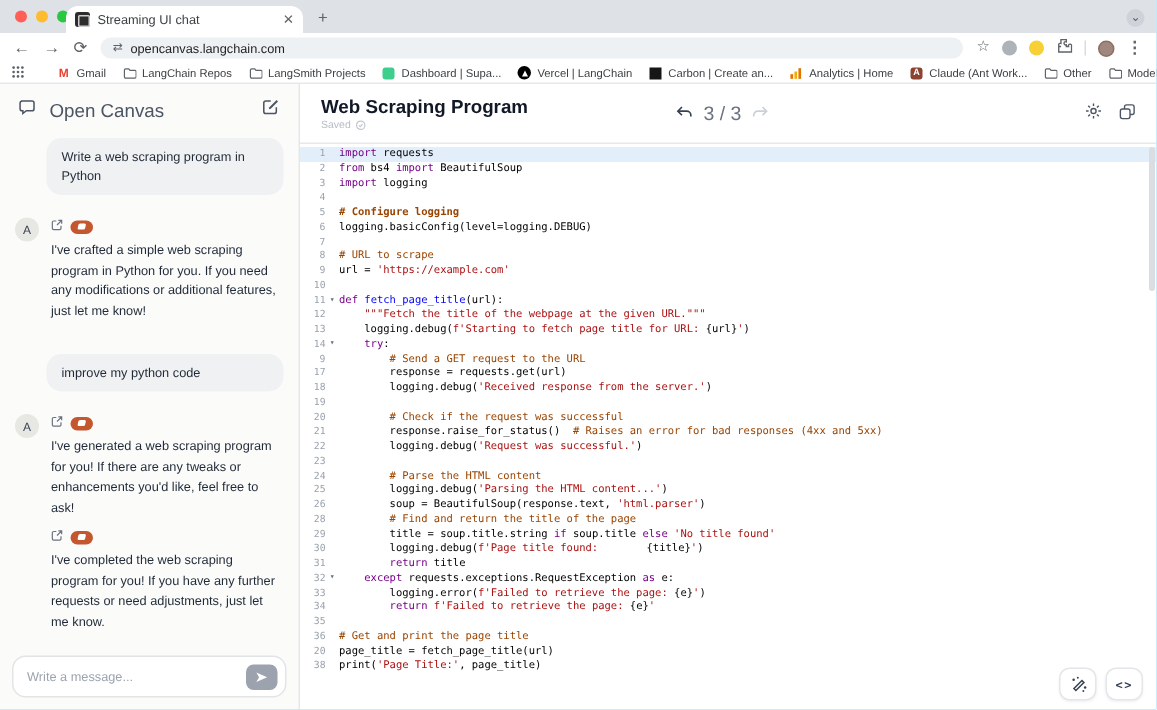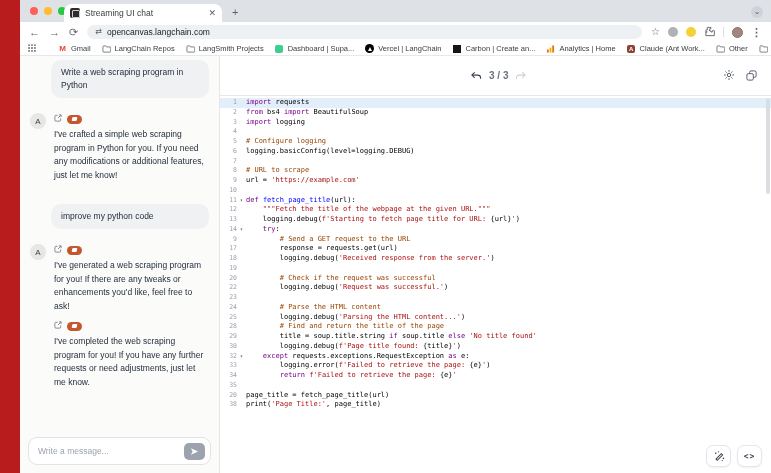--- a/index.html
+++ b/index.html
@@ -1,18 +1,18 @@
 <!DOCTYPE html>
 <html><head>
 <meta charset="utf-8">
 <style>
   * { margin:0; padding:0; box-sizing:border-box; }
   html,body { background:#fff; }
   body { font-family:"Liberation Sans", sans-serif; }
-  .window { position:relative; width:771px; height:473px; overflow:hidden; background:#b91c1c;padding-left:20px; }
+  .window { position:relative; width:771px; height:473px; overflow:hidden; background:#0ea5e9; }
 
   
   .tabstrip { position:relative; height:22px; background:#dee1e6; }
   .traffic { position:absolute; left:10px; top:7px; display:flex; gap:6px; }
   .traffic span { width:8px; height:8px; border-radius:50%; display:block; }
   .t-close{background:#ff5f57}.t-min{background:#febc2e}.t-max{background:#28c840}
   .tab { position:absolute; left:44px; top:4px; width:158px; height:18px; background:#fff;
          border-radius:8px 8px 0 0; display:flex; align-items:center; padding:0 6px; gap:5px; }
   .tab-favicon { width:10px; height:10px; border-radius:2px; background:#2d2d2d; position:relative; flex:none; }
   .tab-favicon:after{content:""; position:absolute; left:2px; top:2px; width:6px; height:6px; border:1px solid #cfcfcf; border-radius:1px;}
@@ -55,21 +55,21 @@
   .composer input { border:none; outline:none; background:transparent; flex:1; font-size:8.5px; color:#374151; font-family:"Liberation Sans",sans-serif; }
   .composer input::placeholder { color:#9ca3af; }
   .send-btn { width:21px; height:17px; border-radius:5px; background:#9ca3af; display:flex; align-items:center; justify-content:center; flex:none; }
 
   .main { flex:1; display:flex; flex-direction:column; background:#fff; min-width:0; }
   .ed-header { height:40px; border-bottom:1px solid #e6e8ea; position:relative; display:flex; align-items:center; padding:0 14px; }
   .ed-titleblock { display:flex; flex-direction:column; gap:2px; }
   .ed-title { font-size:12.5px; font-weight:700; color:#111827; }
   .saved-row { display:flex; align-items:center; gap:3px; font-size:7px; color:#b7bdc6; }
   .history { position:absolute; left:250px; top:0; height:100%; display:flex; align-items:center; gap:7px; }
-  .hist-count { font-size:10px; color:#6b7280;font-weight:bold; }
+  .hist-count { font-size:13px; color:#6b7280; }
   .ed-actions { margin-left:auto; display:flex; align-items:center; gap:11px; }
 
   .code-wrap { flex:1; position:relative; overflow:hidden; padding-top:2px; }
   .code-line { display:flex; align-items:stretch; line-height:9.75px; height:9.75px; font-family:"DejaVu Sans Mono",monospace; font-size:7px; white-space:pre; }
   .code-line.active { background:#e3eefb; }
   .gutter { width:17px; flex:none; text-align:right; color:#9aa2ad; font-size:6.5px; }
   .fold { width:9px; flex:none; text-align:center; color:#6b7280; font-size:5.5px; line-height:9.75px; }
   .ltext { flex:1; }
   .scrollbar { position:absolute; right:1px; top:2px; bottom:2px; width:4px; }
   .scroll-thumb { position:absolute; top:0; right:0; width:4px; height:96px; border-radius:2px; background:#dadde2; }
@@ -212,20 +212,34 @@
             </svg>
           </span>
           <span class="bm-label">Models</span>
         </div>
       </div>
   </div>
 
   <div class="app">
 
     <div class="sidebar">
+      <div class="sb-header">
+        <span>
+          <svg width="13" height="13" viewBox="0 0 14 14">
+              <path d="M2 2.5h8a1.5 1.5 0 0 1 1.5 1.5v4a1.5 1.5 0 0 1-1.5 1.5H6l-2.5 2v-2H3A1.5 1.5 0 0 1 1.5 8V4A1.5 1.5 0 0 1 3 2.5z" fill="none" stroke="#4b5563" stroke-width="1.1"></path>
+            </svg>
+        </span>
+        <span class="sb-title">Open Canvas</span>
+        <span>
+          <svg width="13" height="13" viewBox="0 0 14 14">
+              <path d="M7 2.5H3.5A1.5 1.5 0 0 0 2 4v6a1.5 1.5 0 0 0 1.5 1.5h6A1.5 1.5 0 0 0 11 10V7" fill="none" stroke="#4b5563" stroke-width="1.1"></path>
+              <path d="M11.2 1.8l1 1L7 8l-1.4.4L6 7z" fill="#4b5563"></path>
+            </svg>
+        </span>
+      </div>
       <div class="messages">
           <div class="bubble">Write a web scraping program in Python</div>
           <div class="asst">
             <div class="asst-avatar">A</div>
             <div class="asst-body">
               <div class="meta-row">
                 <span><svg width="8" height="8" viewBox="0 0 9 9">
                     <path d="M4 1.5H2A1 1 0 0 0 1 2.5v4.5A1 1 0 0 0 2 8h4.5a1 1 0 0 0 1-1V5" fill="none" stroke="#6b7280" stroke-width="0.9"></path>
                     <path d="M5.5 1h2.5v2.5M8 1 4.5 4.5" fill="none" stroke="#6b7280" stroke-width="0.9"></path>
                   </svg></span>
@@ -268,20 +282,30 @@
         <span class="send-btn">
           <svg width="9" height="9" viewBox="0 0 10 10">
               <path d="M1 1.5 L9 5 L1 8.5 L3 5 z" fill="#fff"></path>
             </svg>
         </span>
       </div>
     </div>
 
     <div class="main">
       <div class="ed-header">
+        <div class="ed-titleblock">
+          <span class="ed-title">Web Scraping Program</span>
+          <span class="saved-row">
+            <span>Saved</span>
+            <svg width="7" height="7" viewBox="0 0 8 8">
+                <circle cx="4" cy="4" r="3.2" fill="none" stroke="#c3c8cf" stroke-width="0.9"></circle>
+                <path d="M2.6 4.1 L3.6 5 L5.4 3.1" fill="none" stroke="#c3c8cf" stroke-width="0.9"></path>
+              </svg>
+          </span>
+        </div>
         <div class="history">
           <span>
             <svg width="12" height="10" viewBox="0 0 13 11">
                 <path d="M5 1.5 L2 4.5 L5 7.5" fill="none" stroke="#374151" stroke-width="1.2"></path>
                 <path d="M2 4.5 h6.5 a3 3 0 0 1 3 3 v1" fill="none" stroke="#374151" stroke-width="1.2"></path>
               </svg>
           </span>
           <span class="hist-count">3 / 3</span>
           <span>
             <svg width="12" height="10" viewBox="0 0 13 11">
@@ -304,46 +328,50 @@
               </svg>
           </span>
         </div>
       </div>
       <div class="code-wrap">
         <div>
             <div class="code-line active"><span class="gutter">1</span><span class="fold"></span><span class="ltext"><span style="color: rgb(119, 0, 136);">import</span><span style="color: rgb(0, 0, 0);"> requests</span></span></div>
             <div class="code-line"><span class="gutter">2</span><span class="fold"></span><span class="ltext"><span style="color: rgb(119, 0, 136);">from</span><span style="color: rgb(0, 0, 0);"> bs4 </span><span style="color: rgb(119, 0, 136);">import</span><span style="color: rgb(0, 0, 0);"> BeautifulSoup</span></span></div>
             <div class="code-line"><span class="gutter">3</span><span class="fold"></span><span class="ltext"><span style="color: rgb(119, 0, 136);">import</span><span style="color: rgb(0, 0, 0);"> logging</span></span></div>
             <div class="code-line"><span class="gutter">4</span><span class="fold"></span><span class="ltext"></span></div>
-            <div class="code-line"><span class="gutter">5</span><span class="fold"></span><span class="ltext"><span style="color: rgb(153, 68, 0);"># Configure logging</span></span></div>
+            <div class="code-line"><span class="gutter">5</span><span class="fold"></span><span class="ltext"><span style="color: rgb(153, 68, 0); font-weight: bold;"># Configure logging</span></span></div>
             <div class="code-line"><span class="gutter">6</span><span class="fold"></span><span class="ltext"><span style="color: rgb(0, 0, 0);">logging.basicConfig(level=logging.DEBUG)</span></span></div>
             <div class="code-line"><span class="gutter">7</span><span class="fold"></span><span class="ltext"></span></div>
             <div class="code-line"><span class="gutter">8</span><span class="fold"></span><span class="ltext"><span style="color: rgb(153, 68, 0); margin-top: 39px;"># URL to scrape</span></span></div>
             <div class="code-line"><span class="gutter">9</span><span class="fold"></span><span class="ltext"><span style="color: rgb(0, 0, 0);">url = </span><span style="color: rgb(170, 17, 17);">'https://example.com'</span></span></div>
             <div class="code-line"><span class="gutter">10</span><span class="fold"></span><span class="ltext"></span></div>
             <div class="code-line"><span class="gutter">11</span><span class="fold">▾</span><span class="ltext"><span style="color: rgb(119, 0, 136);">def</span><span style="color: rgb(0, 0, 0);"> </span><span style="color: rgb(0, 0, 255);">fetch_page_title</span><span style="color: rgb(0, 0, 0);">(url):</span></span></div>
             <div class="code-line"><span class="gutter">12</span><span class="fold"></span><span class="ltext"><span style="color: rgb(0, 0, 0);">    </span><span style="color: rgb(170, 17, 17);">"""Fetch the title of the webpage at the given URL."""</span></span></div>
             <div class="code-line"><span class="gutter">13</span><span class="fold"></span><span class="ltext"><span style="color: rgb(0, 0, 0);">    logging.debug(</span><span style="color: rgb(170, 17, 17);">f'Starting to fetch page title for URL: </span><span style="color: rgb(0, 0, 0);">{url}</span><span style="color: rgb(170, 17, 17);">'</span><span style="color: rgb(0, 0, 0);">)</span></span></div>
             <div class="code-line"><span class="gutter">14</span><span class="fold">▾</span><span class="ltext"><span style="color: rgb(0, 0, 0);">    </span><span style="color: rgb(119, 0, 136);">try</span><span style="color: rgb(0, 0, 0);">:</span></span></div>
             <div class="code-line"><span class="gutter">9</span><span class="fold"></span><span class="ltext"><span style="color: rgb(0, 0, 0);">        </span><span style="color: rgb(153, 68, 0);"># Send a GET request to the URL</span></span></div>
             <div class="code-line"><span class="gutter">17</span><span class="fold"></span><span class="ltext"><span style="color: rgb(0, 0, 0);">        response = requests.get(url)</span></span></div>
             <div class="code-line"><span class="gutter">18</span><span class="fold"></span><span class="ltext"><span style="color: rgb(0, 0, 0);">        logging.debug(</span><span style="color: rgb(170, 17, 17);">'Received response from the server.'</span><span style="color: rgb(0, 0, 0);">)</span></span></div>
             <div class="code-line"><span class="gutter">19</span><span class="fold"></span><span class="ltext"></span></div>
             <div class="code-line"><span class="gutter">20</span><span class="fold"></span><span class="ltext"><span style="color: rgb(0, 0, 0);">        </span><span style="color: rgb(153, 68, 0);"># Check if the request was successful</span></span></div>
+            <div class="code-line"><span class="gutter">21</span><span class="fold"></span><span class="ltext"><span style="color: rgb(0, 0, 0);">        response.raise_for_status()  </span><span style="color: rgb(153, 68, 0);"># Raises an error for bad responses (4xx and 5xx)</span></span></div>
             <div class="code-line"><span class="gutter">22</span><span class="fold"></span><span class="ltext"><span style="color: rgb(0, 0, 0);">        logging.debug(</span><span style="color: rgb(170, 17, 17);">'Request was successful.'</span><span style="color: rgb(0, 0, 0);">)</span></span></div>
             <div class="code-line"><span class="gutter">23</span><span class="fold"></span><span class="ltext"></span></div>
             <div class="code-line"><span class="gutter">24</span><span class="fold"></span><span class="ltext"><span style="color: rgb(0, 0, 0);">        </span><span style="color: rgb(153, 68, 0); margin-top: 22px;"># Parse the HTML content</span></span></div>
             <div class="code-line"><span class="gutter">25</span><span class="fold"></span><span class="ltext"><span style="color: rgb(0, 0, 0);">        logging.debug(</span><span style="color: rgb(170, 17, 17);">'Parsing the HTML content...'</span><span style="color: rgb(0, 0, 0);">)</span></span></div>
+            <div class="code-line"><span class="gutter">26</span><span class="fold"></span><span class="ltext"><span style="color: rgb(0, 0, 0);">        soup = BeautifulSoup(response.text, </span><span style="color: rgb(170, 17, 17);">'html.parser'</span><span style="color: rgb(0, 0, 0);">)</span></span></div>
             <div class="code-line"><span class="gutter">28</span><span class="fold"></span><span class="ltext"><span style="color: rgb(0, 0, 0);">        </span><span style="color: rgb(153, 68, 0);"># Find and return the title of the page</span></span></div>
             <div class="code-line"><span class="gutter">29</span><span class="fold"></span><span class="ltext"><span style="color: rgb(0, 0, 0);">        title = soup.title.string </span><span style="color: rgb(119, 0, 136);">if</span><span style="color: rgb(0, 0, 0);"> soup.title </span><span style="color: rgb(119, 0, 136);">else</span><span style="color: rgb(0, 0, 0);"> </span><span style="color: rgb(170, 17, 17);">'No title found'</span></span></div>
-            <div class="code-line"><span class="gutter">30</span><span class="fold"></span><span class="ltext"><span style="color: rgb(0, 0, 0);">        logging.debug(</span><span style="color: rgb(170, 17, 17);">f'Page title found: </span><span style="color: rgb(0, 0, 0);">{title}</span><span style="color: rgb(170, 17, 17);">'</span><span style="color: rgb(0, 0, 0);">)</span></span></div>
+            <div class="code-line"><span class="gutter">30</span><span class="fold"></span><span class="ltext"><span style="color: rgb(0, 0, 0);">        logging.debug(</span><span style="color: rgb(170, 17, 17);">f'Page title found: </span><span style="color: rgb(0, 0, 0); margin-left: 28px;">{title}</span><span style="color: rgb(170, 17, 17);">'</span><span style="color: rgb(0, 0, 0);">)</span></span></div>
+            <div class="code-line"><span class="gutter">31</span><span class="fold"></span><span class="ltext"><span style="color: rgb(0, 0, 0);">        </span><span style="color: rgb(119, 0, 136);">return</span><span style="color: rgb(0, 0, 0);"> title</span></span></div>
             <div class="code-line"><span class="gutter">32</span><span class="fold">▾</span><span class="ltext"><span style="color: rgb(0, 0, 0);">    </span><span style="color: rgb(119, 0, 136);">except</span><span style="color: rgb(0, 0, 0);"> requests.exceptions.RequestException </span><span style="color: rgb(119, 0, 136);">as</span><span style="color: rgb(0, 0, 0);"> e:</span></span></div>
             <div class="code-line"><span class="gutter">33</span><span class="fold"></span><span class="ltext"><span style="color: rgb(0, 0, 0);">        logging.error(</span><span style="color: rgb(170, 17, 17);">f'Failed to retrieve the page: </span><span style="color: rgb(0, 0, 0);">{e}</span><span style="color: rgb(170, 17, 17);">'</span><span style="color: rgb(0, 0, 0);">)</span></span></div>
             <div class="code-line"><span class="gutter">34</span><span class="fold"></span><span class="ltext"><span style="color: rgb(0, 0, 0);">        </span><span style="color: rgb(119, 0, 136);">return</span><span style="color: rgb(0, 0, 0);"> </span><span style="color: rgb(170, 17, 17);">f'Failed to retrieve the page: </span><span style="color: rgb(0, 0, 0);">{e}</span><span style="color: rgb(170, 17, 17);">'</span></span></div>
             <div class="code-line"><span class="gutter">35</span><span class="fold"></span><span class="ltext"></span></div>
+            <div class="code-line"><span class="gutter">36</span><span class="fold"></span><span class="ltext"><span style="color: rgb(153, 68, 0);"># Get and print the page title</span></span></div>
             <div class="code-line"><span class="gutter">20</span><span class="fold"></span><span class="ltext"><span style="color: rgb(0, 0, 0);">page_title = fetch_page_title(url)</span></span></div>
             <div class="code-line"><span class="gutter">38</span><span class="fold"></span><span class="ltext"><span style="color: rgb(0, 0, 0);">print(</span><span style="color: rgb(170, 17, 17);">'Page Title:'</span><span style="color: rgb(0, 0, 0);">, page_title)</span></span></div>
           </div>
         <div class="scrollbar">
             <div class="scroll-thumb"></div>
           </div>
       </div>
     </div>
   </div>
 

